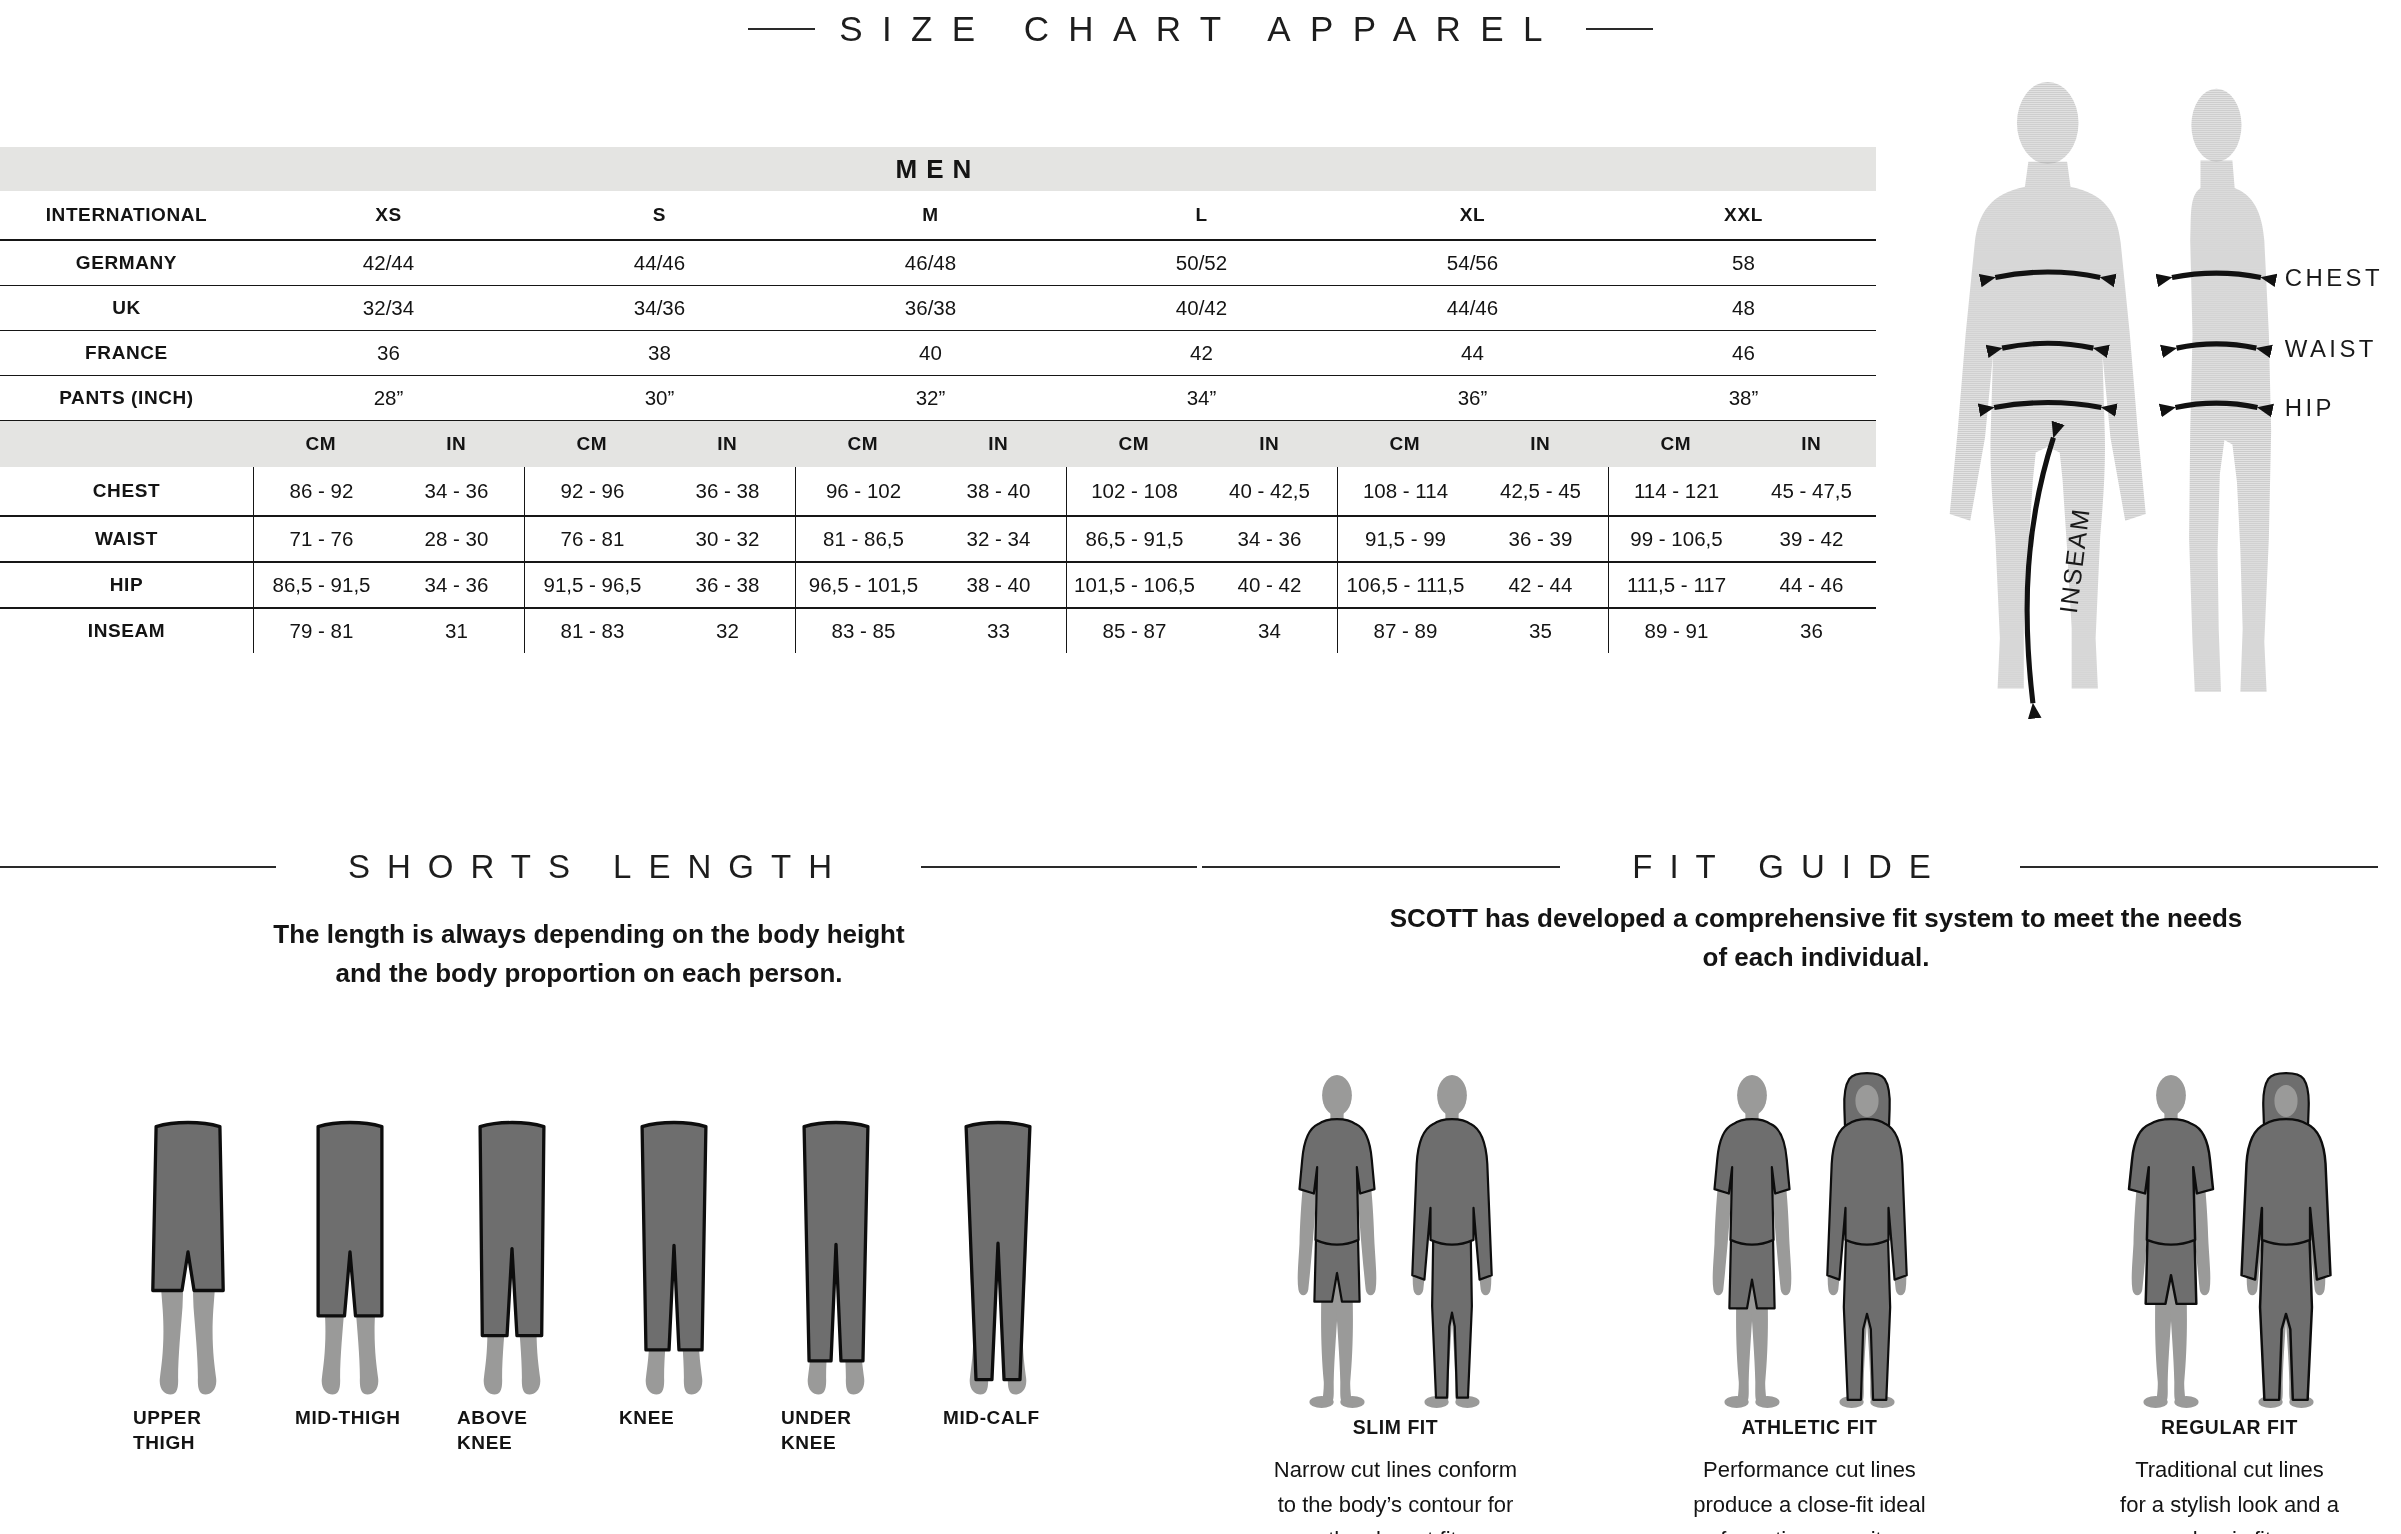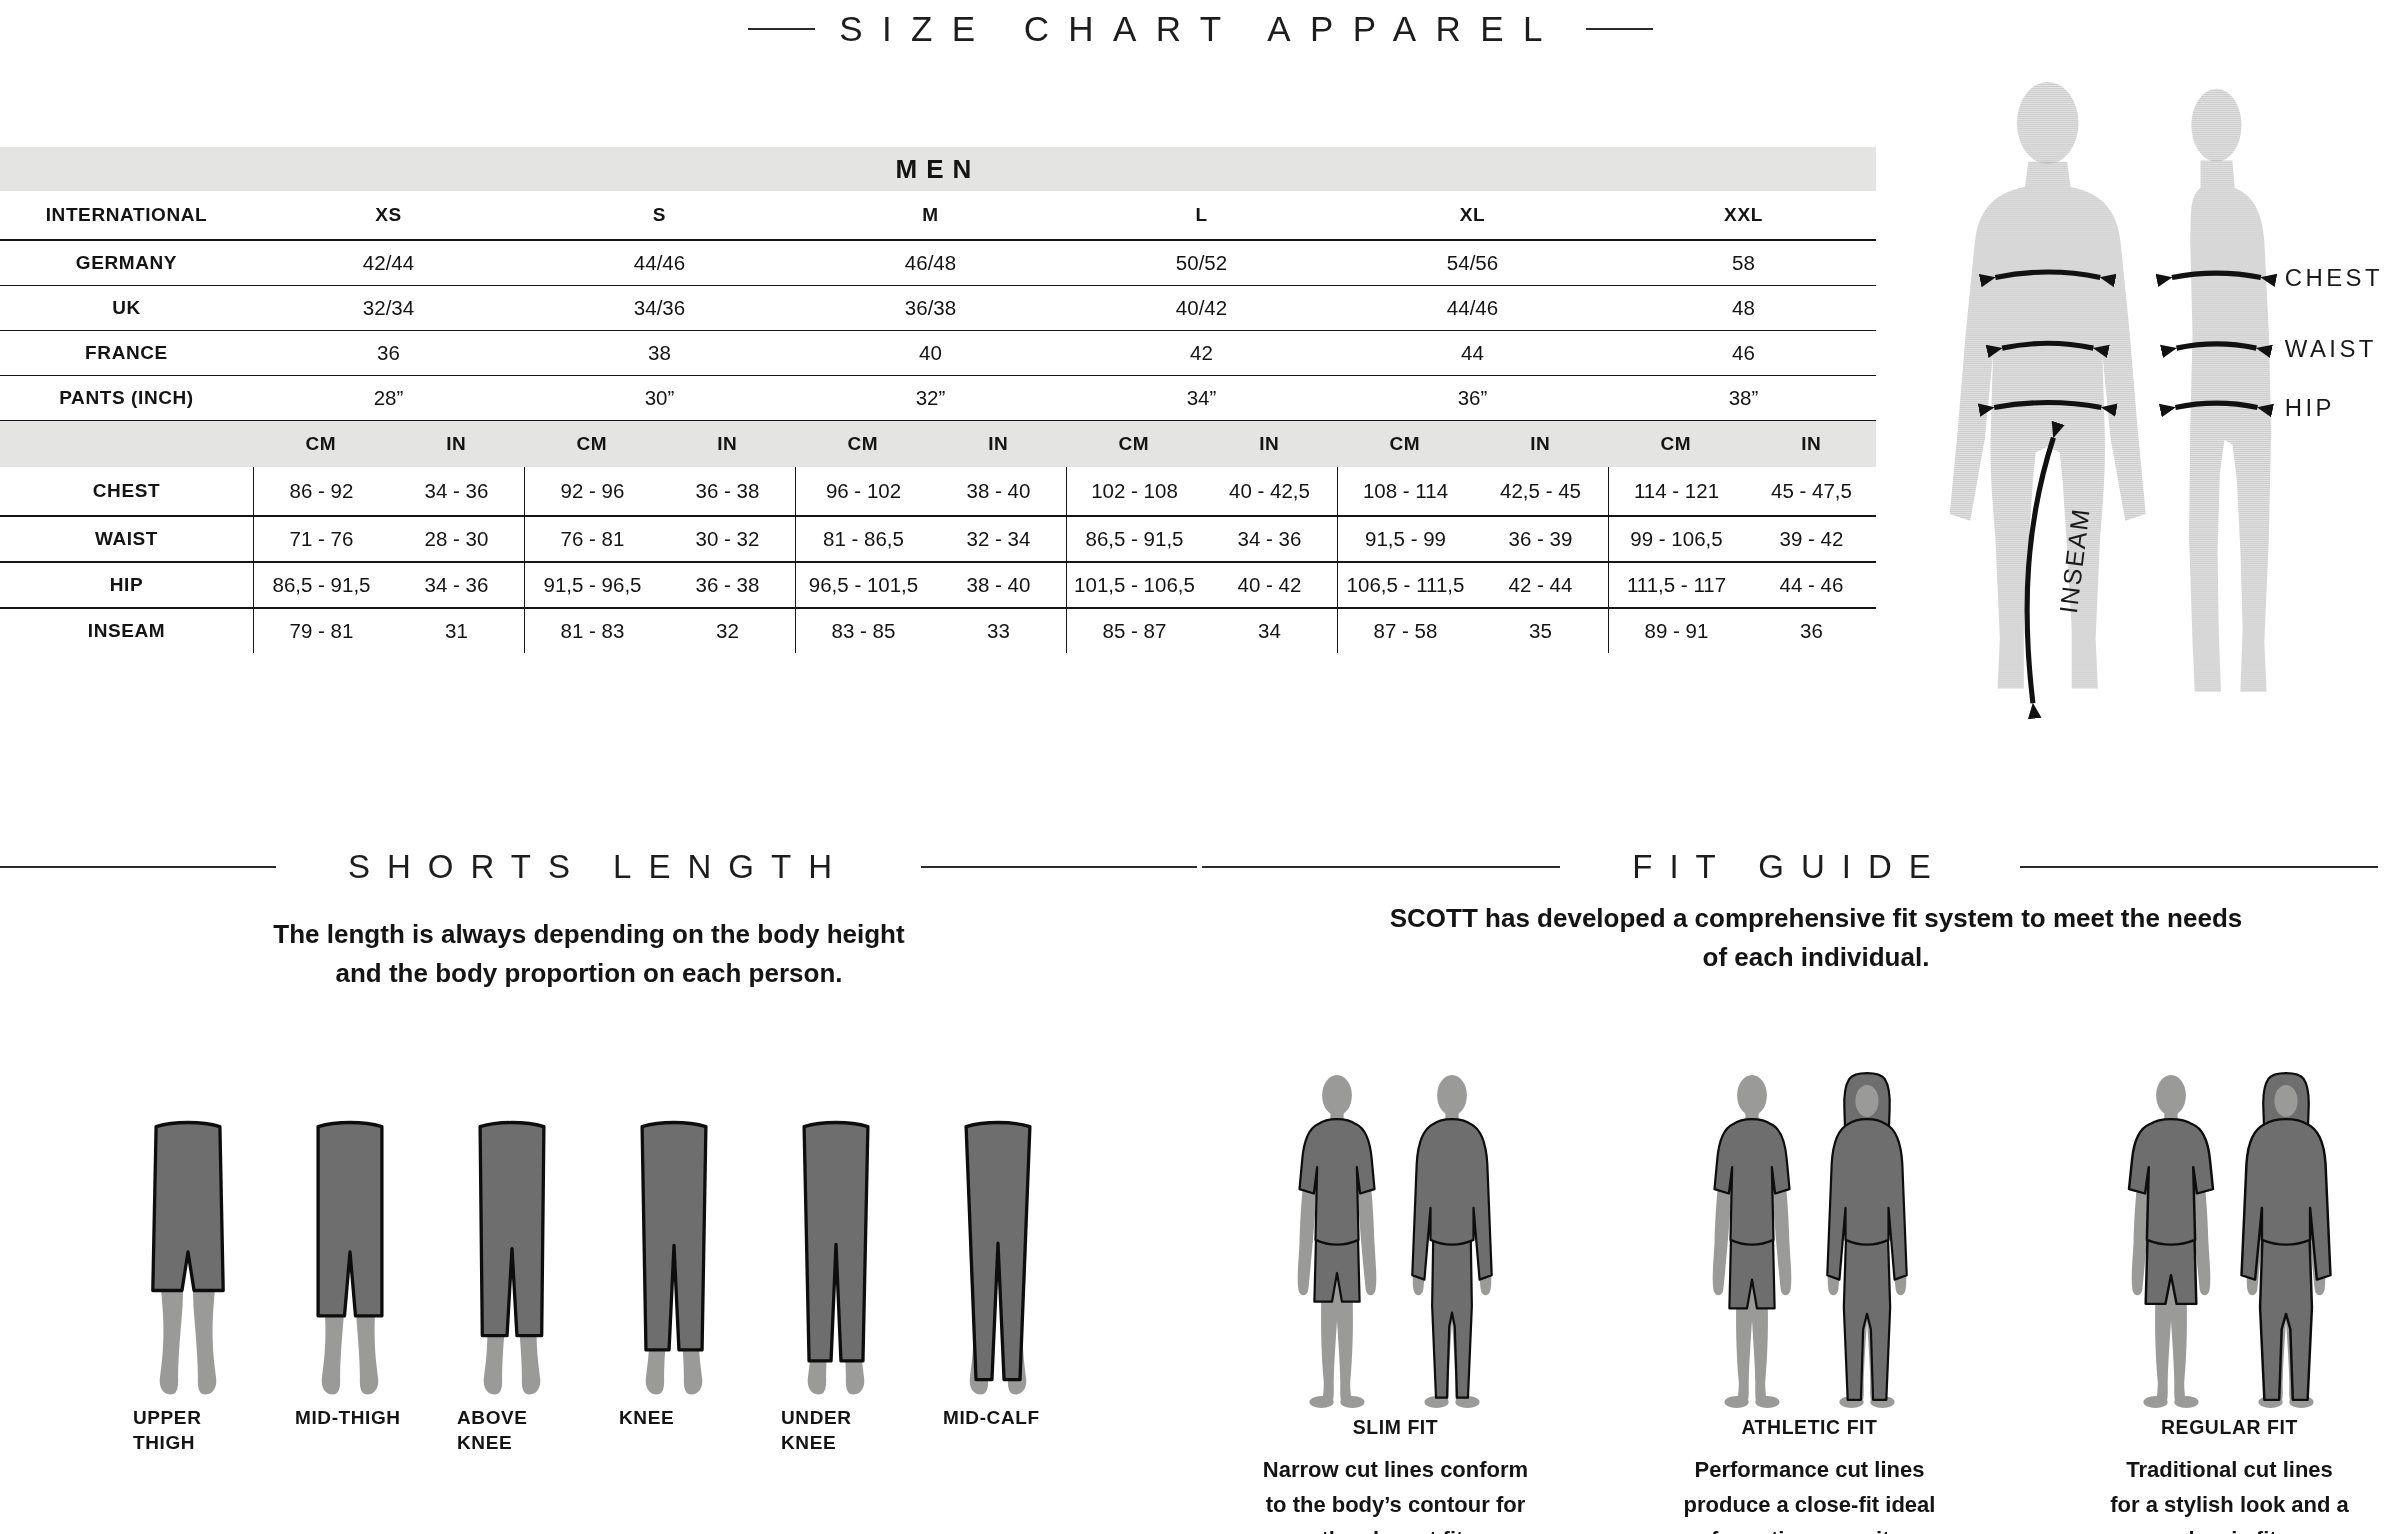--- a/index.html
+++ b/index.html
@@ -42,21 +42,21 @@
   .shorts-row{position:absolute;left:133px;top:1070px;display:flex;gap:52px;}
   .shorts-fig{width:110px;height:331px;}
   .shorts-labels{position:absolute;left:133px;top:1405px;display:flex;gap:52px;}
   .shorts-label{width:110px;font-weight:bold;font-size:19px;line-height:25px;letter-spacing:0.6px;}
 
   
   .fit-group{position:absolute;top:1070px;display:flex;gap:15px;}
   .fit-fig{width:100px;height:353px;}
   .fit-caption{position:absolute;top:1416px;width:399px;text-align:center;}
   .fit-name{font-weight:bold;font-size:19.4px;letter-spacing:0.6px;margin-bottom:12.5px;}
-  .fit-desc-line{font-size:22px;line-height:35px;font-weight:700;}
+  .fit-desc-line{font-size:22px;line-height:35px;font-weight:400;}
 </style>
 </head>
 <body>
 
 <div class="page">
 
   <div class="header">
     <div class="dash"></div>
     <div class="page-title">SIZE CHART APPAREL</div>
     <div class="dash"></div>
@@ -229,21 +229,21 @@
         </div>
         <div class="cell pair">
           <span>83 - 85</span>
           <span>33</span>
         </div>
         <div class="cell pair">
           <span>85 - 87</span>
           <span>34</span>
         </div>
         <div class="cell pair">
-          <span>87 - 58</span>
+          <span>87 - 89</span>
           <span>35</span>
         </div>
         <div class="cell pair">
           <span>89 - 91</span>
           <span>36</span>
         </div>
       </div>
     </div>
 
   <svg style="position:absolute;left:1936px;top:66px;" width="456" height="664" viewBox="0 0 800 1165">

